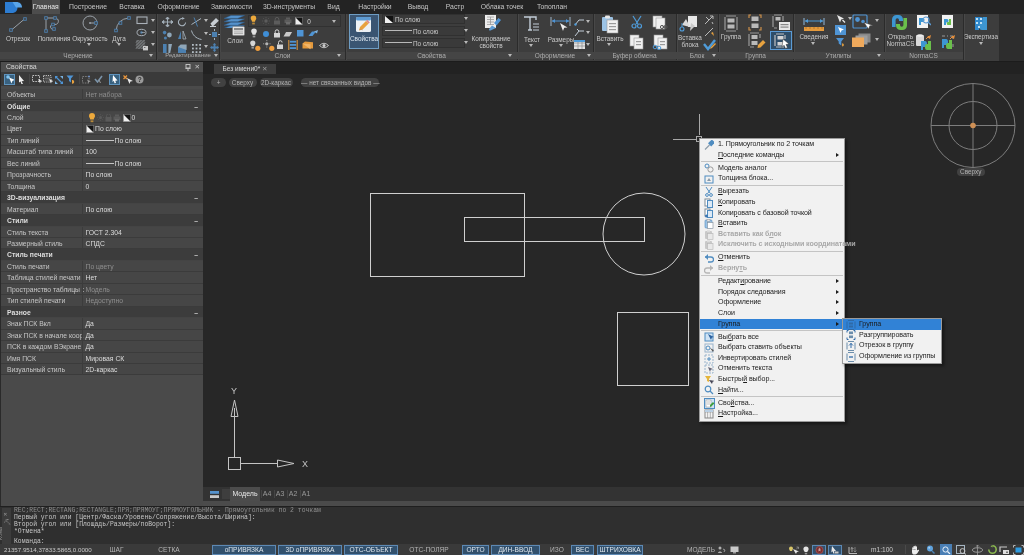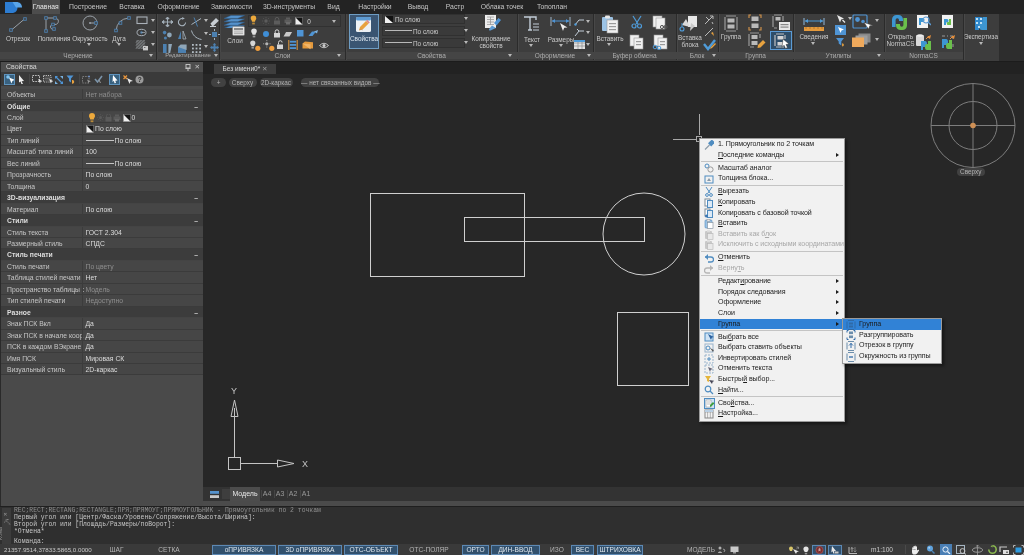--- a/index.html
+++ b/index.html
@@ -45,21 +45,21 @@
 .cline{position:absolute;left:14px;white-space:nowrap;}
 
 #status{left:0;top:544px;width:1024px;height:11px;background:#3a3a3a;color:#bdbdbd;font-size:6.6px;}
 .sbtn{position:absolute;top:0.5px;height:10px;line-height:10px;text-align:center;color:#b5b5b5;}
 .sbtn.on{background:#31506d;border:1px solid #5d89b4;color:#dfe7ee;line-height:8px;}
 
 #menu{left:699px;top:138px;width:146px;height:284px;background:#f1f1f1;border:1px solid #9b9b9b;box-shadow:2px 2px 3px rgba(0,0,0,.45);}
 .mi{position:relative;height:10.6px;font-size:7.1px;color:#1c1c1c;line-height:10.9px;letter-spacing:-0.08px;}
 .mi .mico{position:absolute;left:4px;top:0.8px;width:9px;height:9px;}
 .mi .mtx{position:absolute;left:18px;top:0;white-space:nowrap;}
-.mi.dis .mtx{color:#a8a8a8;}
+.mi.dis .mtx{color:#a8a8a8;font-weight:bold;}
 .mi .arr{position:absolute;right:5px;top:3px;width:0;height:0;border-top:2.6px solid transparent;border-bottom:2.6px solid transparent;border-left:3.6px solid #1c1c1c;}
 .mi.sel{background:#3182d6;}
 .msep{height:2.5px;position:relative;}
 .msep::after{content:"";position:absolute;left:1px;right:1px;top:1px;height:1px;background:#c4c4c4;}
 #submenu{left:842px;top:318px;width:100px;height:46px;background:#f1f1f1;border:1px solid #9b9b9b;box-shadow:2px 2px 3px rgba(0,0,0,.45);}
 .si{position:relative;height:10.6px;font-size:7.1px;color:#1c1c1c;line-height:10.9px;letter-spacing:-0.08px;}
 .si .mico{position:absolute;left:3px;top:0.8px;width:9px;height:9px;}
 .si .mtx{position:absolute;left:16px;top:0;white-space:nowrap;}
 .si.sel{background:#3182d6;}
 svg{display:block;}
@@ -932,21 +932,21 @@
         <span class="arr"></span>
       </div>
 <div class="msep"></div>
 <div class="mi">
         <span class="mico">
           <svg width="10" height="10" viewBox="0 0 10 10">
             <circle cx="3" cy="3" r="2" fill="none" stroke="#4f8cc0"></circle>
             <circle cx="6.5" cy="6.5" r="2.6" fill="none" stroke="#9a9a9a"></circle>
           </svg>
         </span>
-        <span class="mtx">Масштаб аналог</span>
+        <span class="mtx">Модель аналог</span>
       </div>
 <div class="mi">
         <span class="mico">
           <svg width="10" height="10" viewBox="0 0 10 10">
             <rect x="1" y="2" width="8" height="7" fill="none" stroke="#4f8cc0"></rect>
             <path d="M3 7l2-3 2 3z" fill="#8a9aa8"></path>
           </svg>
         </span>
         <span class="mtx">Толщина блока...</span>
       </div>
@@ -1159,16 +1159,16 @@
         </span>
         <span class="mtx">Отрезок в группу</span>
       </div>
 <div class="si">
         <span class="mico">
           <svg width="10" height="10" viewBox="0 0 10 10">
             <path d="M2 0.5h6M2 9.5h6M1 1.5v7M9 1.5v7" stroke="#6b8dab"></path>
             <path d="M3 5h4" stroke="#2f6aa8" stroke-width="1.3"></path>
           </svg>
         </span>
-        <span class="mtx">Окружность из группы</span>
+        <span class="mtx">Оформление из группы</span>
       </div>
 </div>
 
 </div>
 </body></html>

